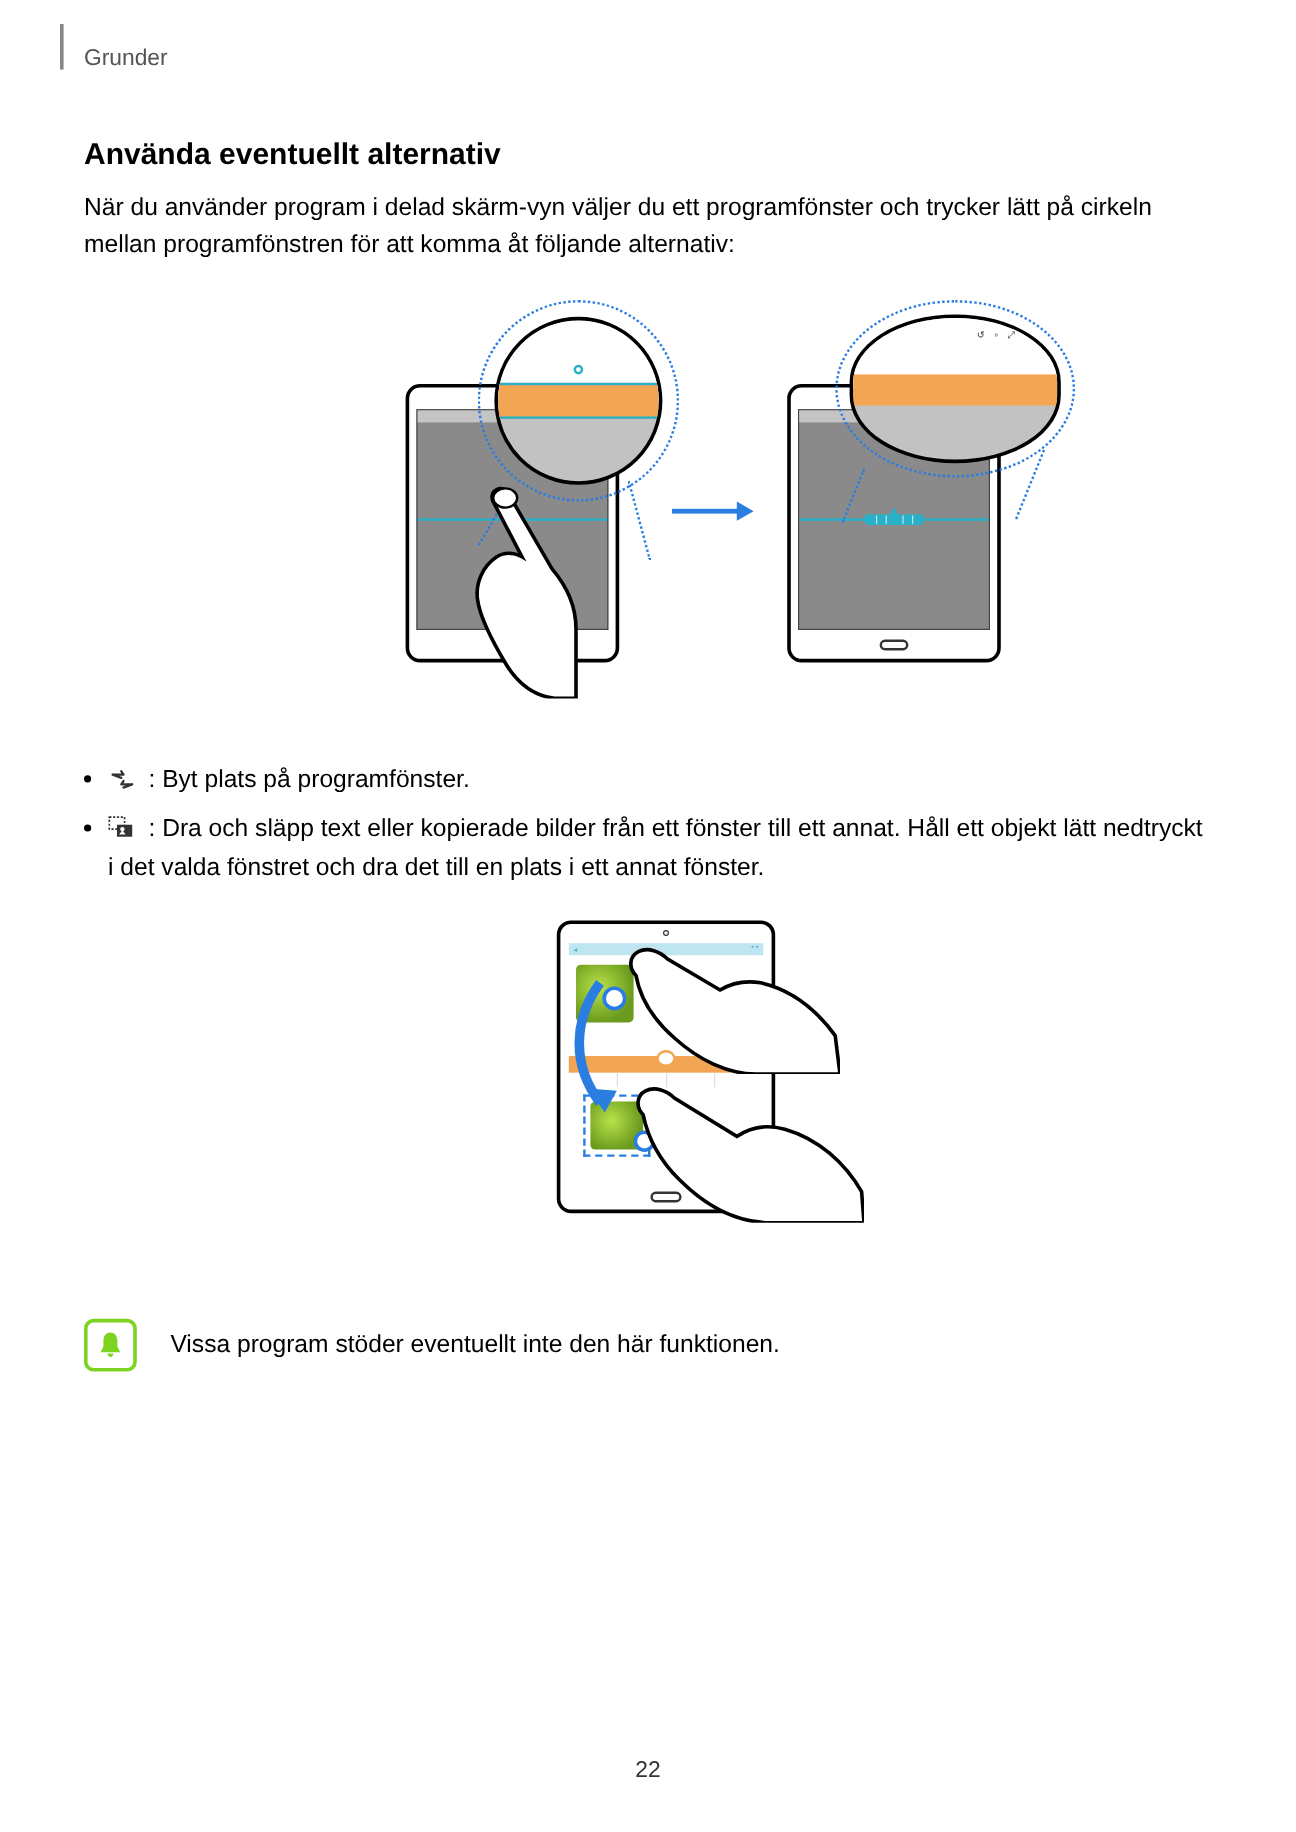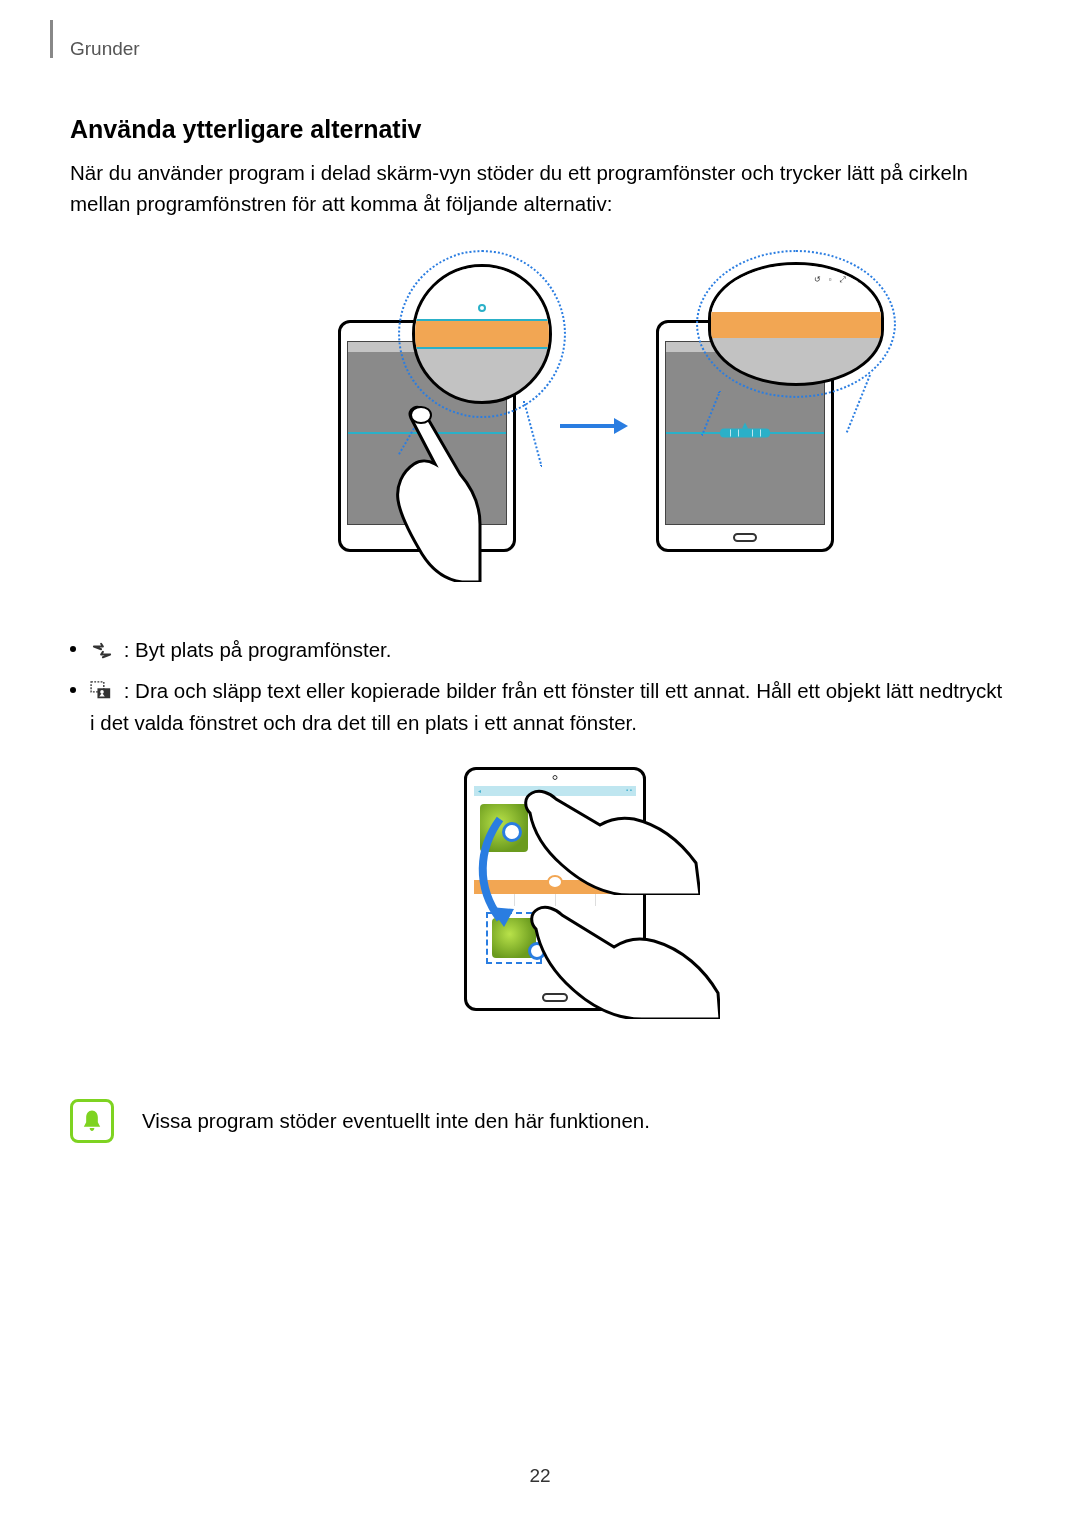--- a/index.html
+++ b/index.html
@@ -489,22 +489,22 @@
       color: #333;
     }
   </style>
 </head>
 <body>
 
 <div class="page">
   <div class="header-marker"></div>
   <div class="header-label">Grunder</div>
 
-  <h2 class="heading">Använda ytterligare alternativ</h2>
-  <p class="body-text">När du använder program i delad skärm-vyn stöder du ett programfönster och trycker lätt på cirkeln mellan programfönstren för att komma åt följande alternativ:</p>
+  <h2 class="heading">Använda eventuellt alternativ</h2>
+  <p class="body-text">När du använder program i delad skärm-vyn väljer du ett programfönster och trycker lätt på cirkeln mellan programfönstren för att komma åt följande alternativ:</p>
 
   <div class="illus1">
 
     <div class="tablet left">
       <div class="tablet-camera"></div>
       <div class="tablet-screen">
         <div class="screen-top-bar"></div>
         <div class="screen-divider"></div>
         <div class="screen-divider-dot"></div>
       </div>

